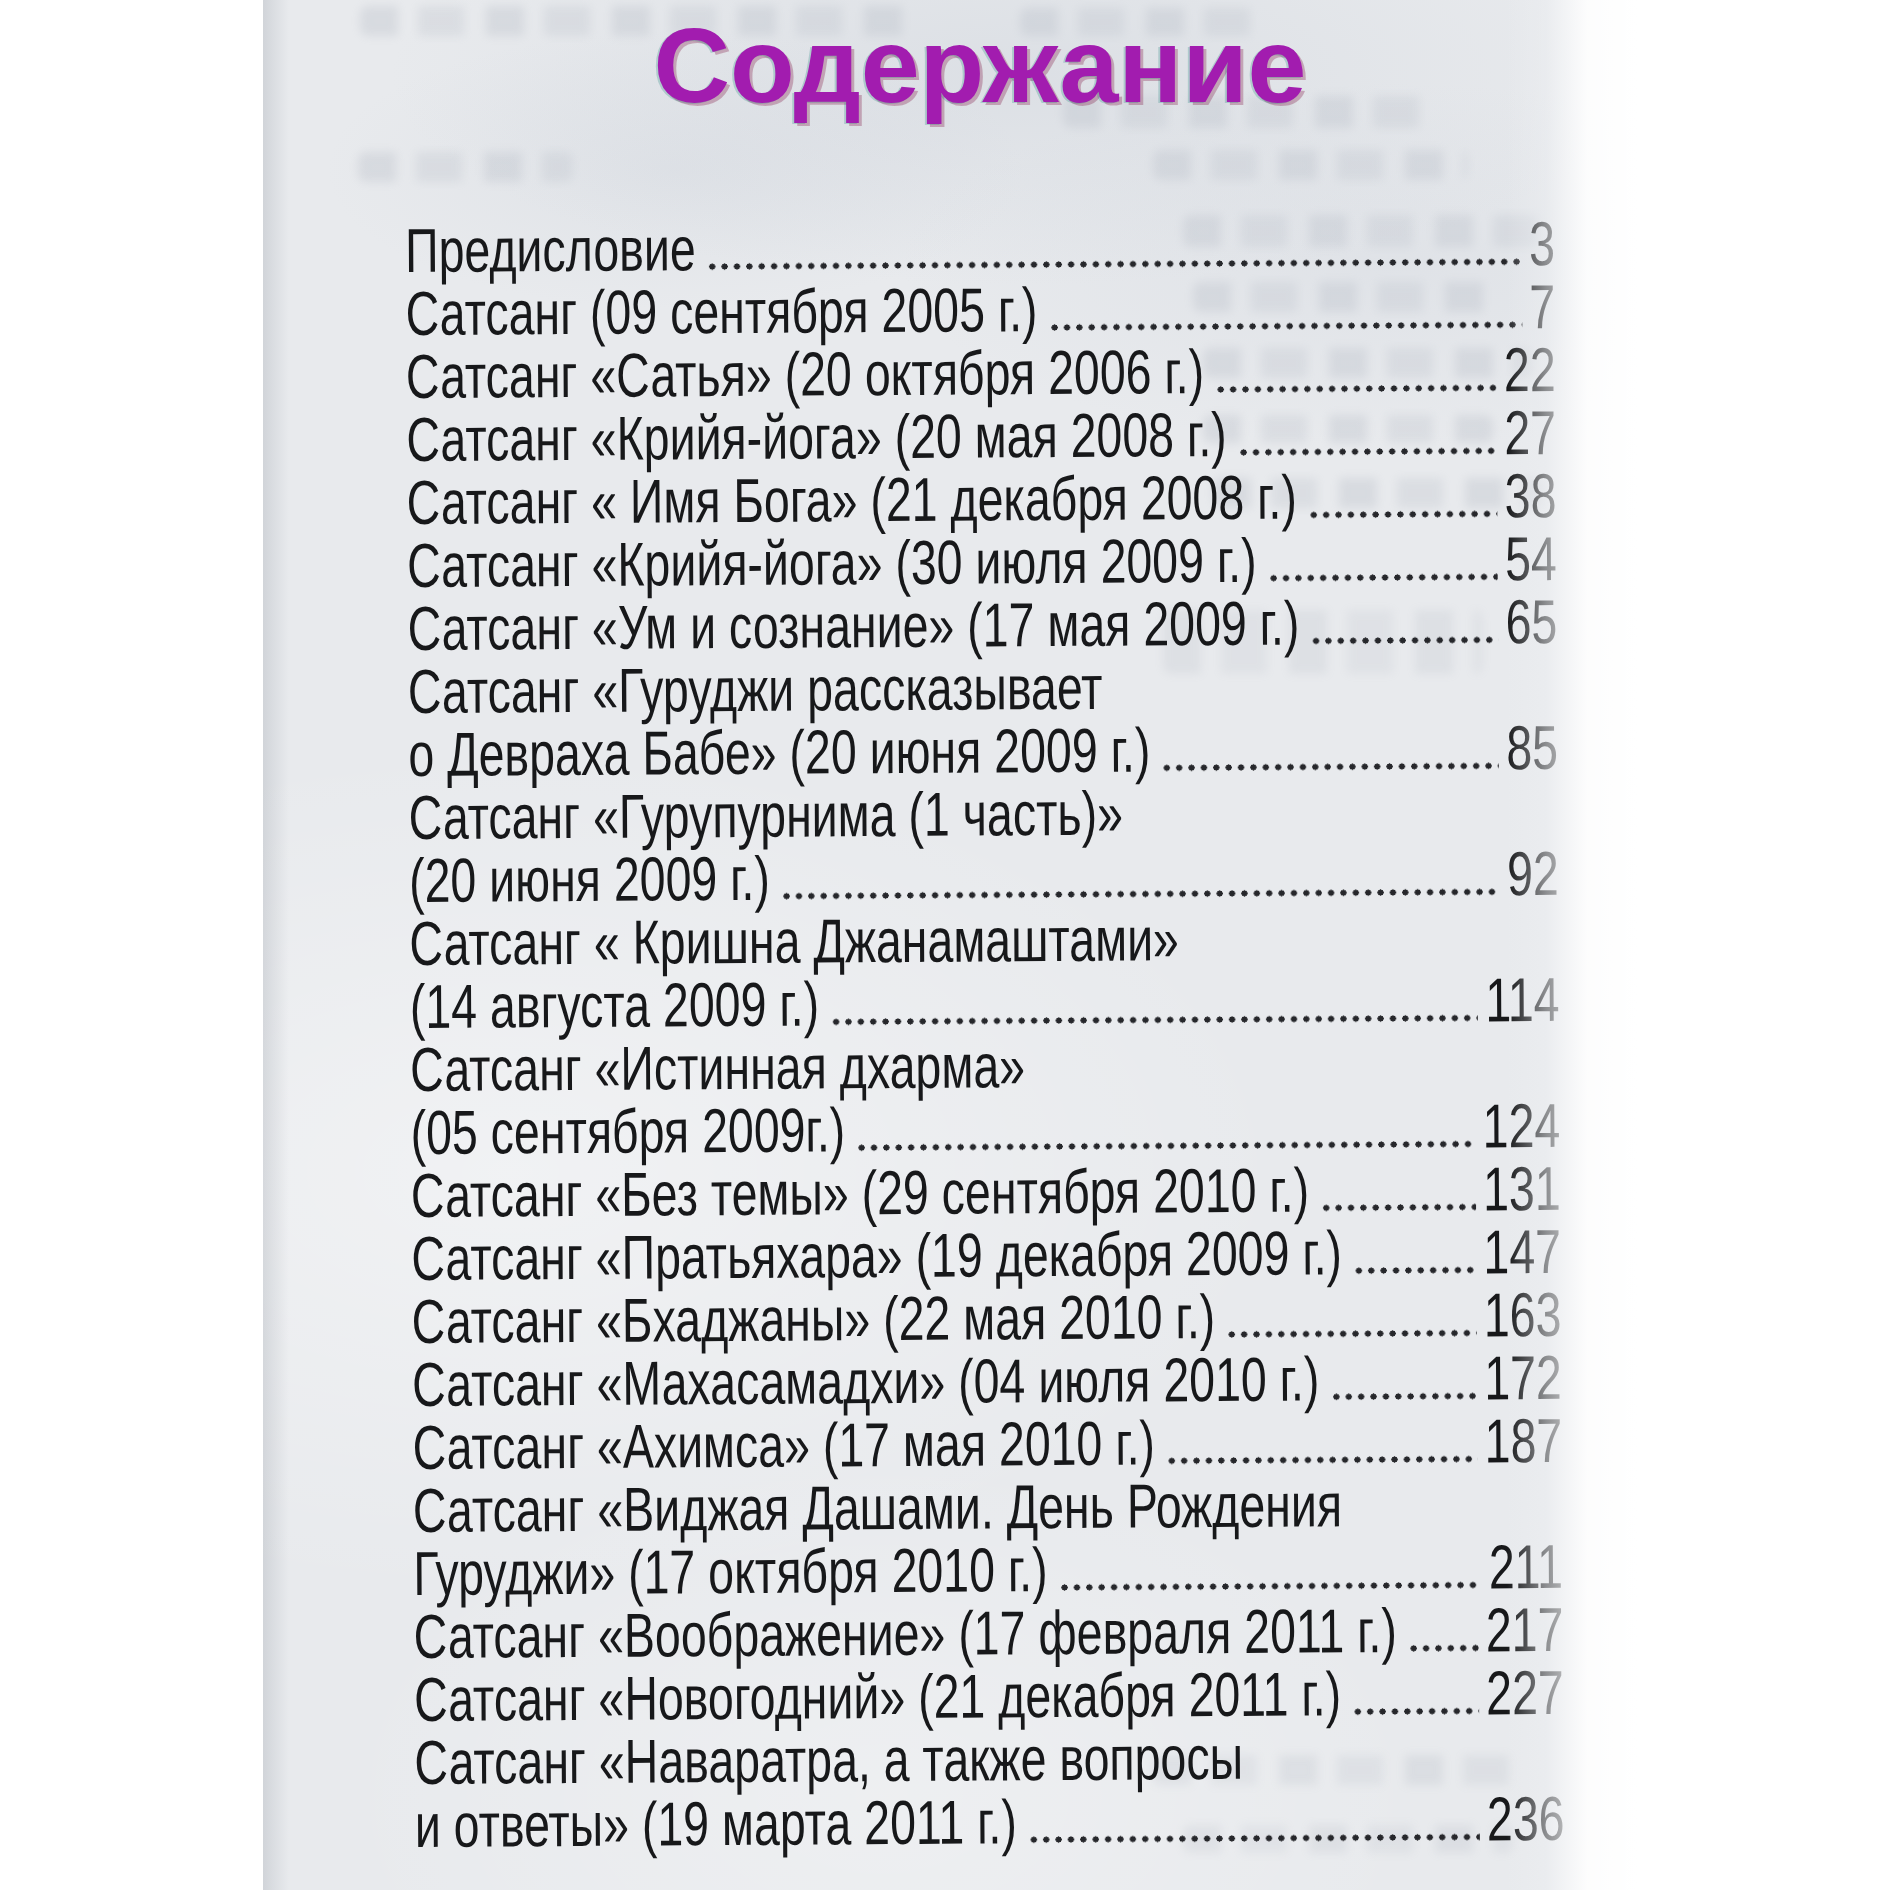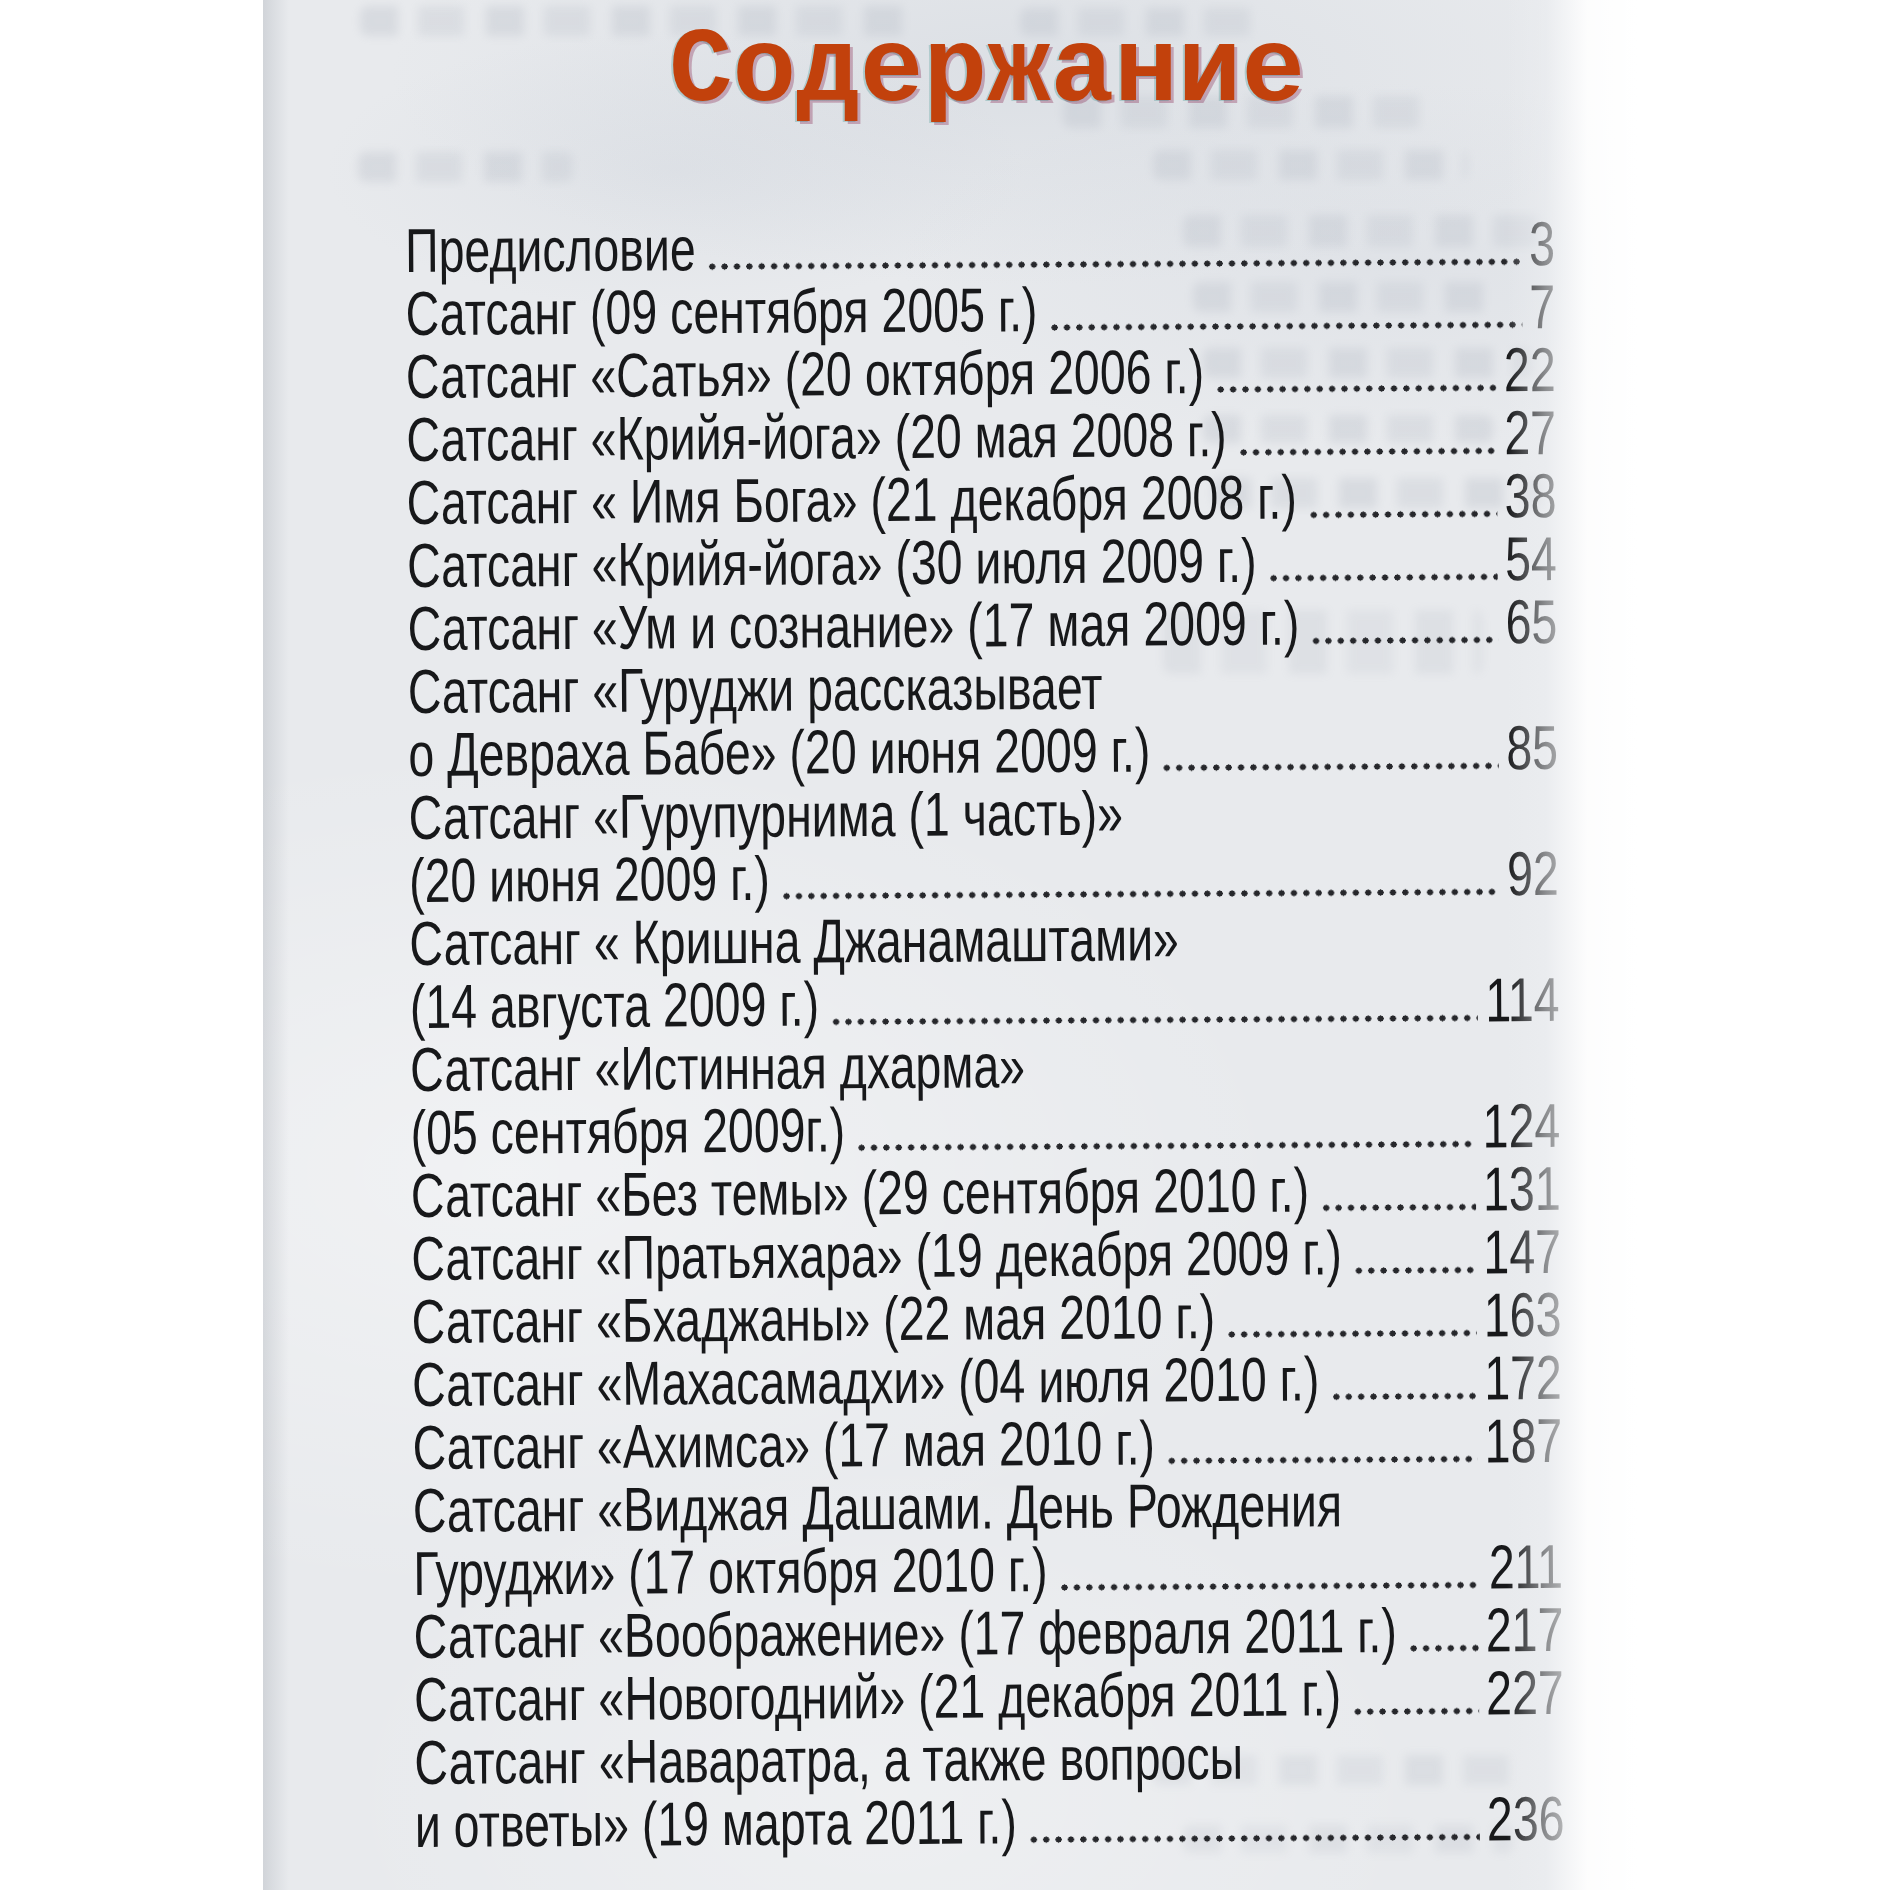--- a/index.html
+++ b/index.html
@@ -51,24 +51,24 @@
   .g7 {left:930px; top:282px;  width:300px; height:30px;}
   .g8 {left:940px; top:348px;  width:330px; height:30px;}
   .g9 {left:940px; top:415px;  width:290px; height:28px;}
   .g10{left:950px; top:478px;  width:330px; height:30px;}
   .g11{left:900px; top:610px;  width:320px; height:64px; opacity:.16;}
   .g12{left:890px; top:1755px; width:360px; height:30px; opacity:.2;}
   .g13{left:920px; top:1825px; width:330px; height:28px; opacity:.18;}
 
   
   .title{
-    position:absolute;z-index:3;left:142px;top:0;width:1150px;margin:7px;
+    position:absolute;z-index:3;left:142px;top:0;width:1150px;margin:0;
     text-align:center;
-    font-family:Liberation Mono, monospace;font-weight:bold;
-    font-size:106px;line-height:130px;color:#c2410c;letter-spacing:0px;
+    font-family:Liberation Sans, sans-serif;font-weight:bold;
+    font-size:106px;line-height:130px;color:#a21caf;letter-spacing:0px;
     text-shadow:-2px 1px 0 rgba(0,120,110,.22), 3px 3px 0 rgba(120,0,50,.28);
   }
 
   
   .toc{
     position:absolute;z-index:3;left:142px;top:219px;
     width:1533px;
     transform:rotate(-0.35deg) scaleX(0.75);
     transform-origin:0 0;
   }

